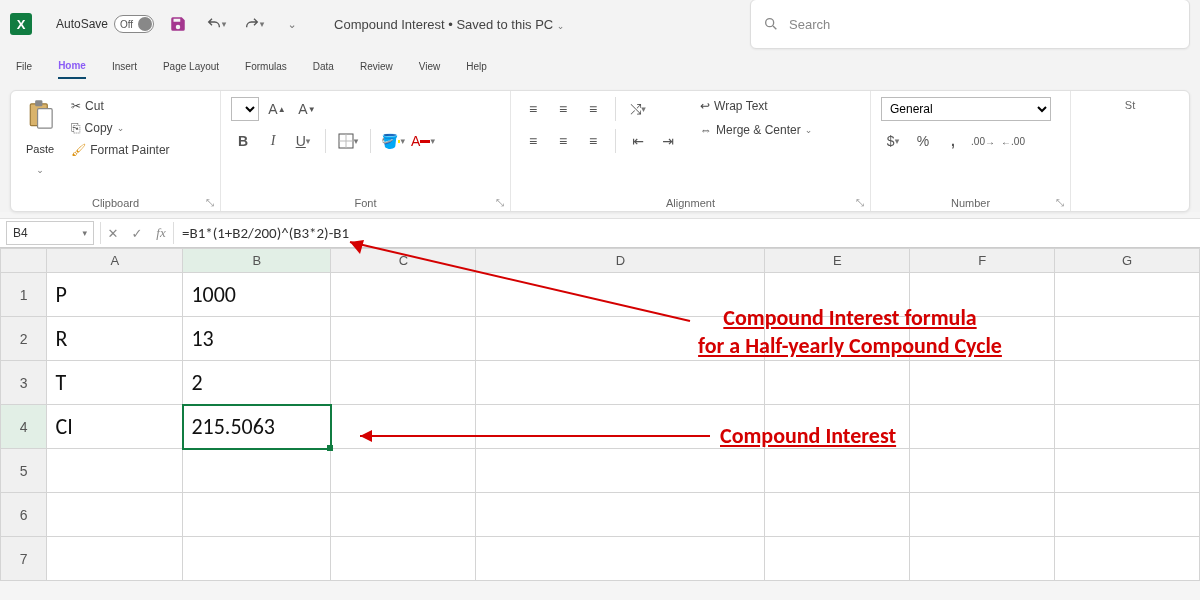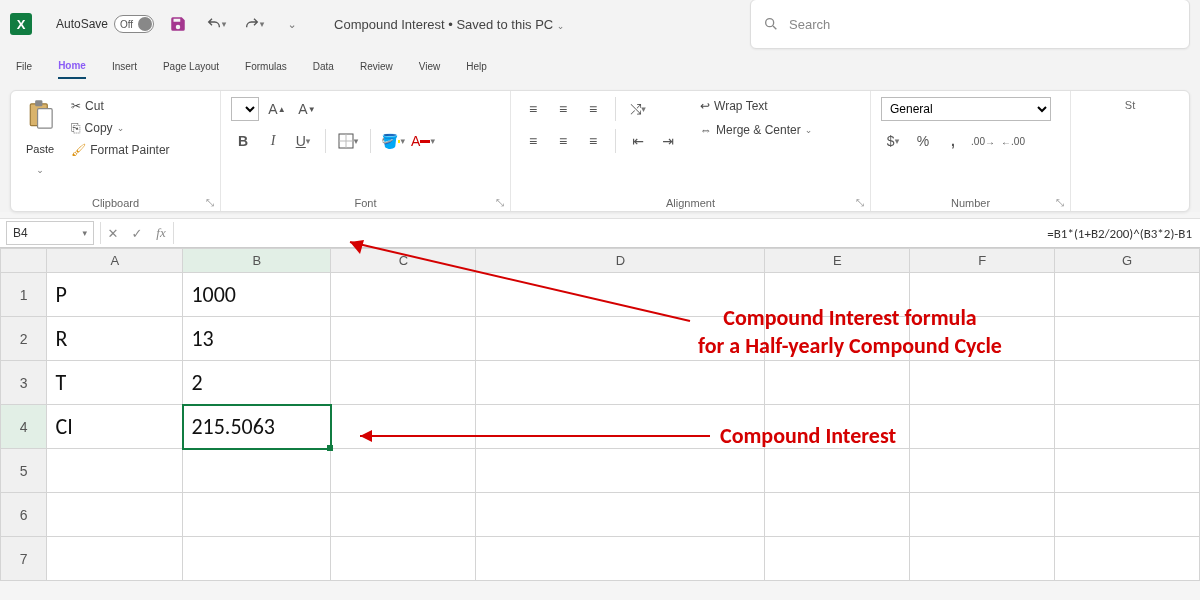--- a/index.html
+++ b/index.html
@@ -32,40 +32,40 @@
   .rb-item { display: flex; align-items: center; gap: 4px; font-size: 12px; color: #444; padding: 2px 4px; cursor:pointer; white-space:nowrap;}
   .combo { height: 24px; border: 1px solid #bbb; background: #fff; font-size: 12px; padding: 0 4px; }
   .icon-btn { width: 24px; height: 24px; display: flex; align-items: center; justify-content: center; color: #555; font-size: 14px; cursor:pointer;}
   .chev { font-size: 9px; color: #777; }
   .sep-v { width:1px; background:#ddd; height:24px; margin: 0 4px;}
   
   .fbar { display: flex; align-items: center; height: 30px; background: #fff; border-top:1px solid #e0e0e0; border-bottom: 1px solid #ccc; margin-top:6px;}
   .namebox { width: 88px; height: 24px; border: 1px solid #ccc; margin: 0 6px; padding: 0 6px; font-size: 12px; display:flex; align-items:center; justify-content:space-between;}
   .fbar .fx-btn { width: 24px; text-align:center; color:#888; cursor:pointer;}
   .fbar .fx { font-style: italic; font-family: "Times New Roman", serif; }
-  .fbar .formula { flex:1; padding: 0 8px; font-size: 13px; font-family: Calibri, sans-serif; text-align: right;}
+  .fbar .formula { flex:1; padding: 0 8px; font-size: 15px; font-family: Calibri, sans-serif;}
   .fbar .sep { width:1px; height:22px; background:#ddd;}
   
   .grid { position: relative; background: #fff; }
   table.sheet { border-collapse: collapse; width: 100%; }
   .sheet th, .sheet td { border: 1px solid #d4d4d4; }
   .sheet .corner { width: 48px; height: 24px; background: #f0f0f0; }
   .sheet .colh { background: #f0f0f0; text-align: center; font-weight: normal; color: #555; height: 24px; font-size:13px;}
   .sheet .rowh { background: #f0f0f0; text-align: center; font-weight: normal; color: #555; width: 48px; font-size:14px;}
   .sheet td.cell { height: 44px; padding: 0 8px; font-size: 22px; font-family: Calibri, sans-serif; color:#111;}
   .sheet td.num { text-align: left; }
   .sheet td.txt { text-align: left; }
   .colA { width: 140px; } .colB { width: 150px; } .colC { width: 150px; }
   .colD { width: 300px; } .colE { width: 150px; } .colF { width: 150px; } .colG { width: 150px; }
   .active-cell { outline: 2px solid #107c41; outline-offset: -1px; position:relative;}
   .active-cell::after{ content:""; position:absolute; right:-3px; bottom:-3px; width:6px; height:6px; background:#107c41;}
   .active-colh, .active-rowh { background:#e2efe6 !important; color:#0a5c2e;}
   
   .annot { position: absolute; pointer-events: none; font-family: Calibri, sans-serif;}
-  .annot-text { color: #d40000; font-weight: bold; font-size: 22px; text-align: center; line-height: 1.25; }
+  .annot-text { color: #d40000; font-weight: bold; font-size: 22px; text-align: center; line-height: 1.25; text-decoration: underline; }
   svg.arrow { position:absolute; overflow:visible; }
   svg.arrow line { stroke:#d40000; stroke-width:2; }
   svg.arrow polygon { fill:#d40000; }
   .paste-ico { width:30px; height:34px; }
   .cond-ico { width:34px; height:30px; }
 </style>
 </head>
 <body>
 
 <div class="titlebar">

